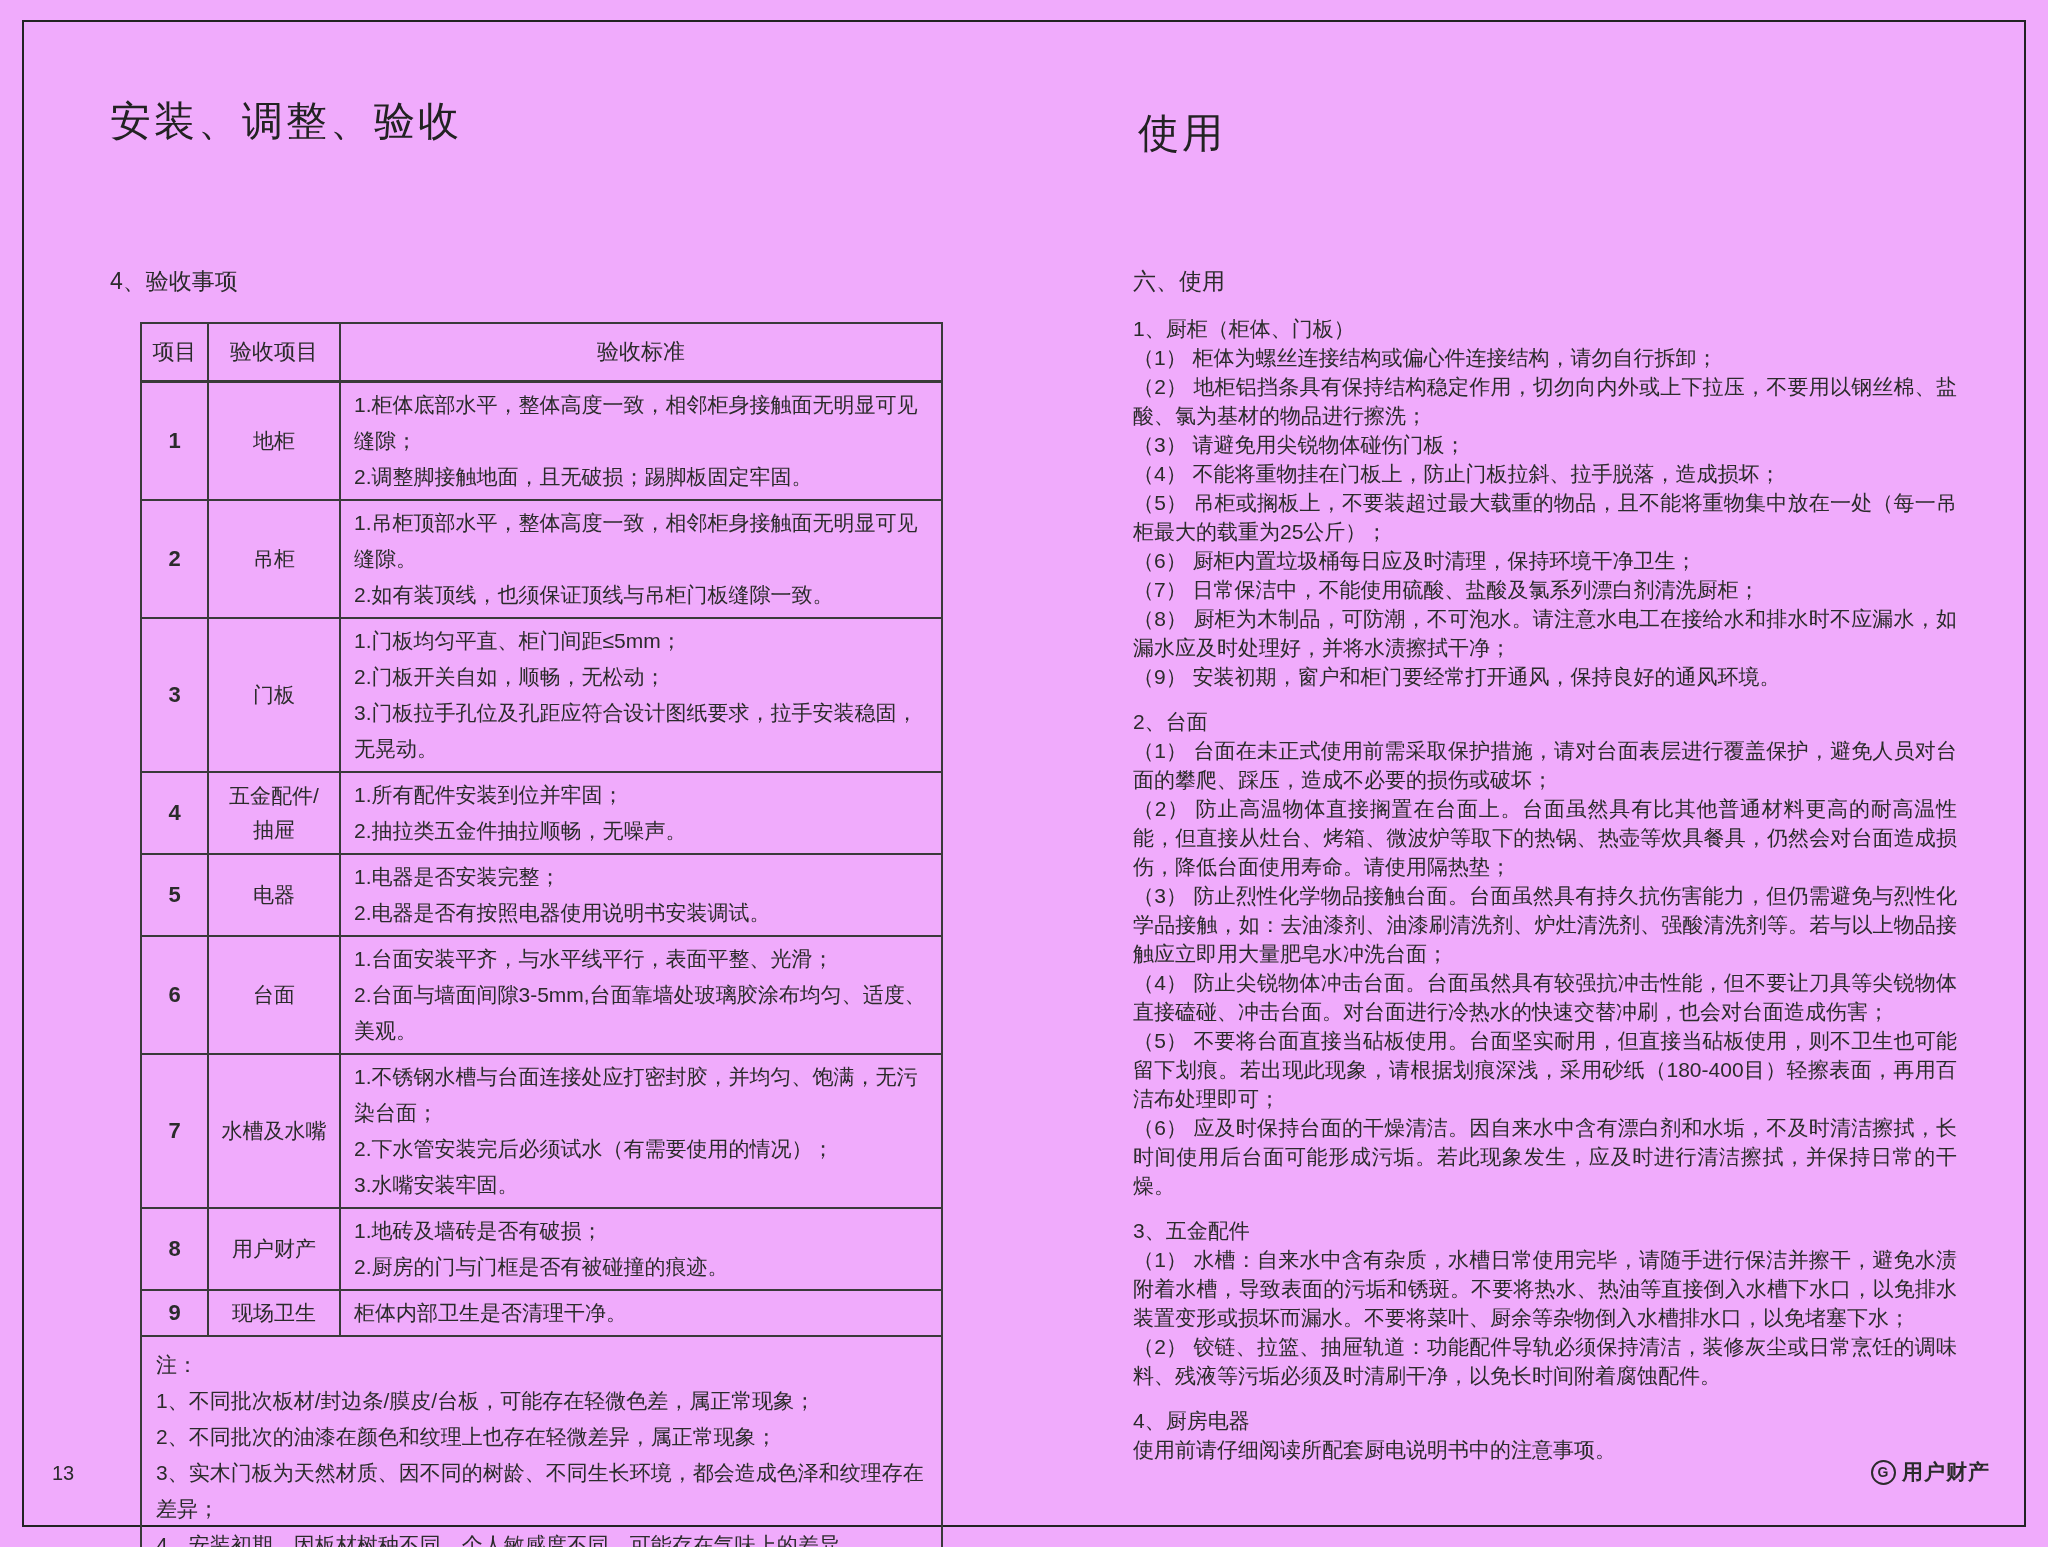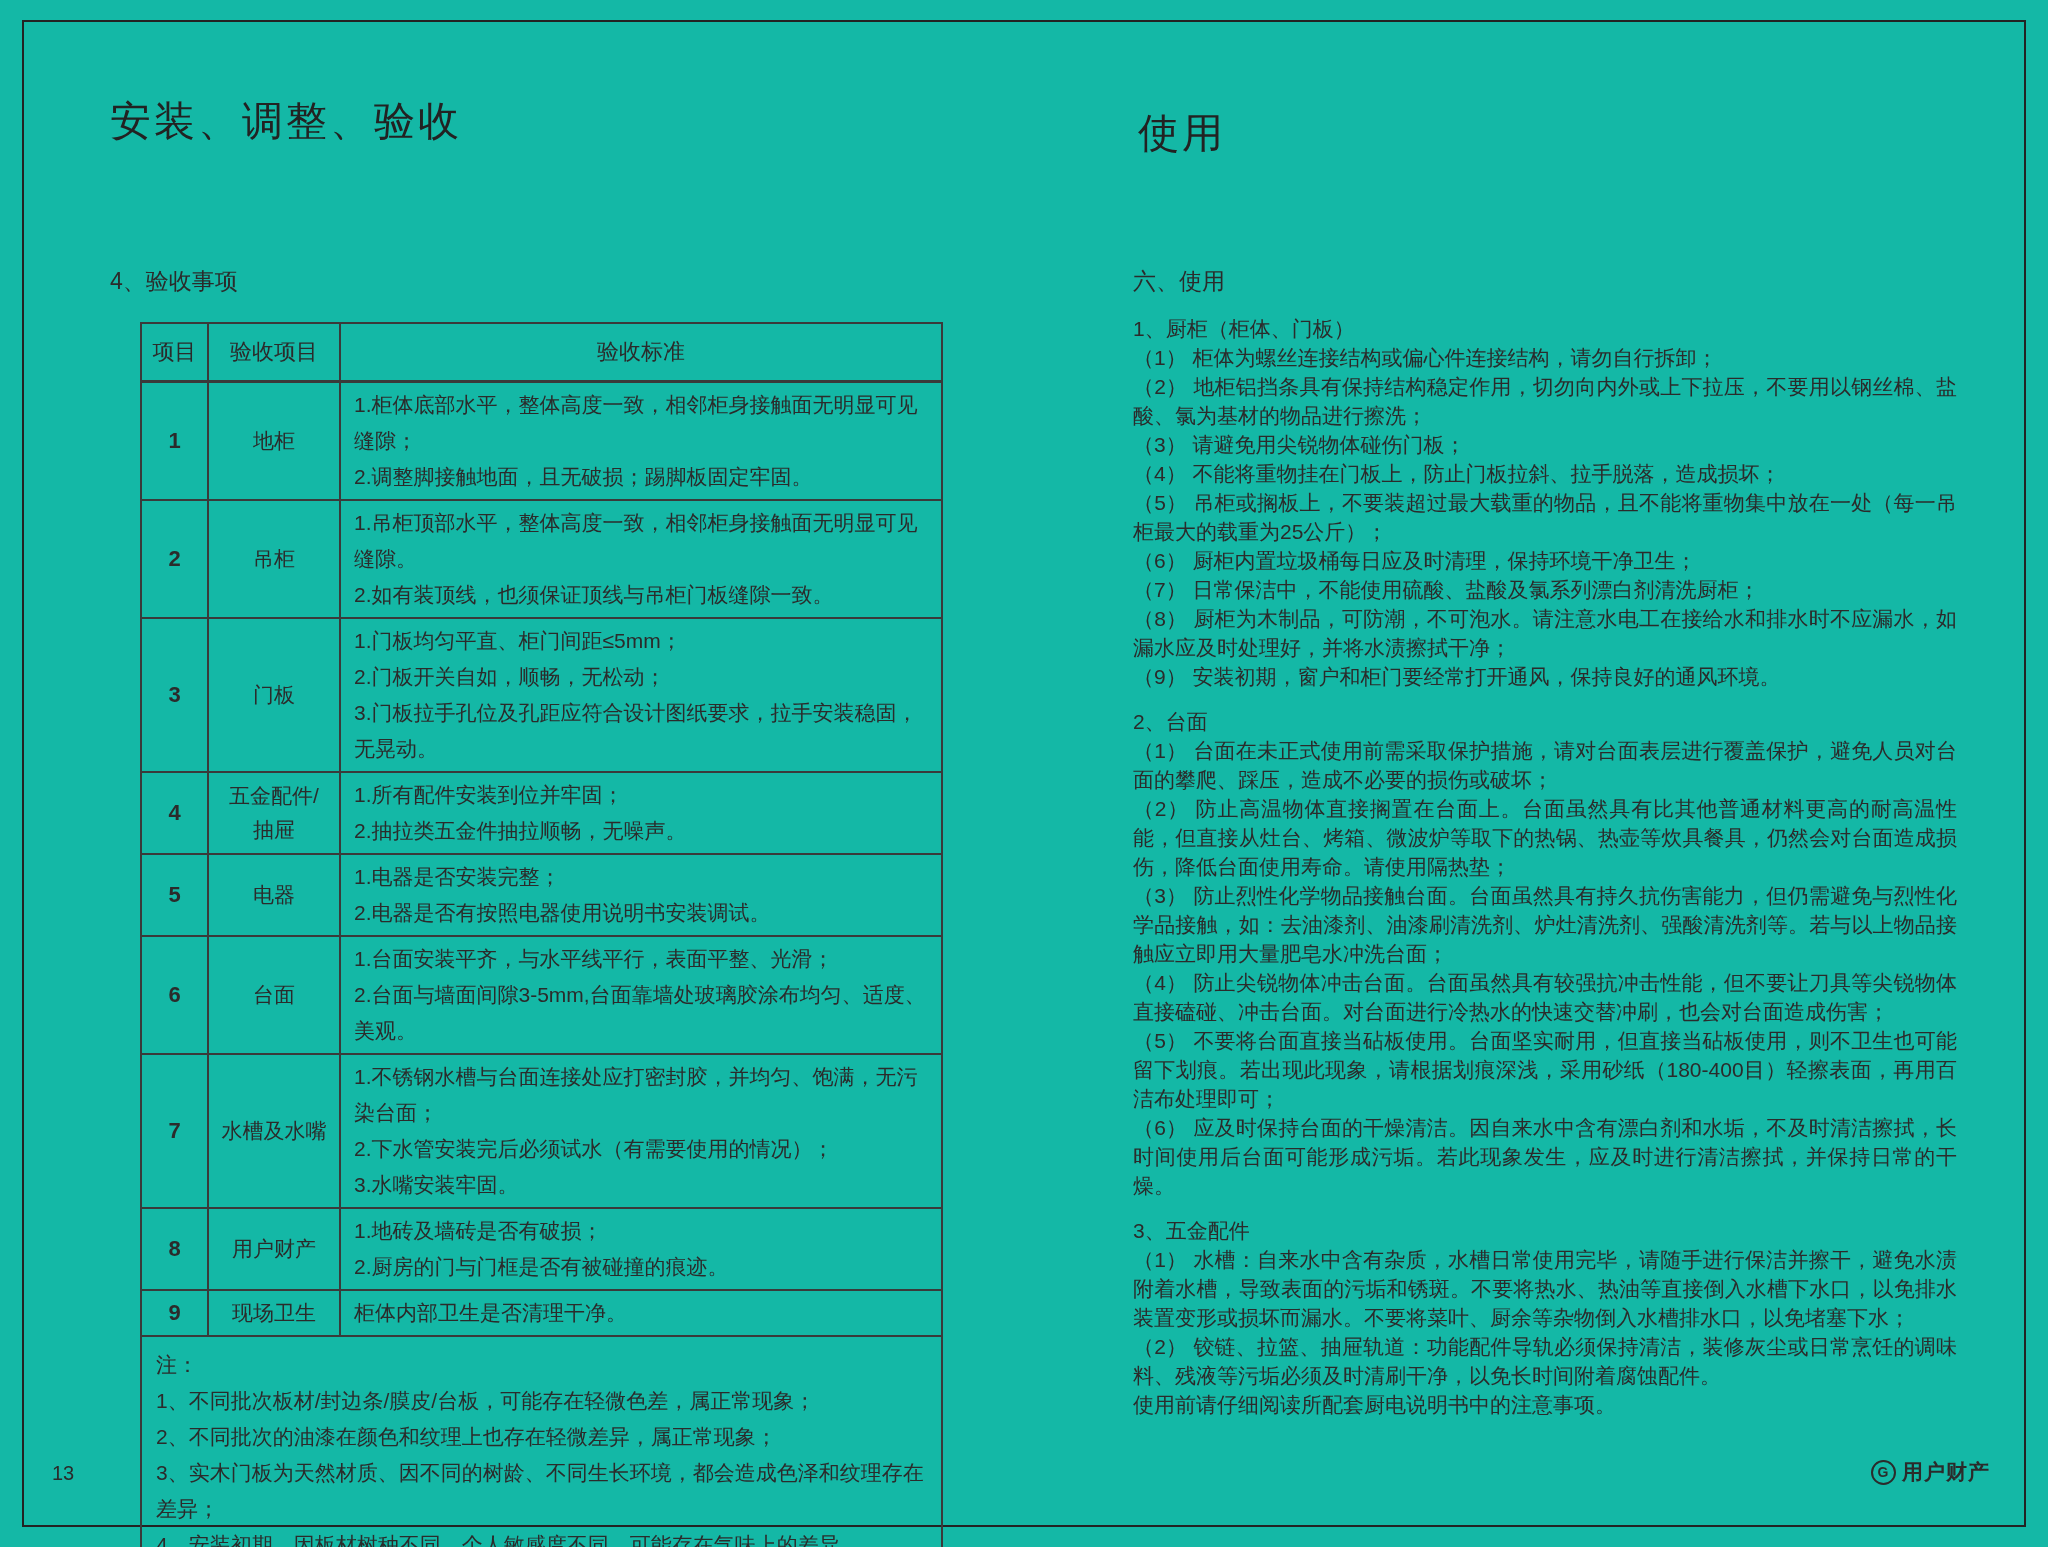--- a/index.html
+++ b/index.html
@@ -1,19 +1,19 @@
 <!DOCTYPE html>
 <html><head>
 <meta charset="utf-8">
 <style>
   html,body{margin:0;padding:0;background:#fff;}
   .sheet{
     position:relative;
     width:2048px;height:1547px;
-    background:#14b8a6;
+    background:#f0abfc;
     overflow:hidden;
     font-family:"Liberation Sans","DejaVu Sans",sans-serif;
     color:#2b2b2b;
   }
   .frame{
     position:absolute;left:22px;top:20px;right:22px;bottom:20px;
     border:2px solid #232323;
     pointer-events:none;
   }
   
@@ -212,20 +212,21 @@
       <div class="sub-h">2、台面</div>
       <p class="para">（1） 台面在未正式使用前需采取保护措施，请对台面表层进行覆盖保护，避免人员对台面的攀爬、踩压，造成不必要的损伤或破坏；</p>
       <p class="para">（2） 防止高温物体直接搁置在台面上。台面虽然具有比其他普通材料更高的耐高温性能，但直接从灶台、烤箱、微波炉等取下的热锅、热壶等炊具餐具，仍然会对台面造成损伤，降低台面使用寿命。请使用隔热垫；</p>
       <p class="para">（3） 防止烈性化学物品接触台面。台面虽然具有持久抗伤害能力，但仍需避免与烈性化学品接触，如：去油漆剂、油漆刷清洗剂、炉灶清洗剂、强酸清洗剂等。若与以上物品接触应立即用大量肥皂水冲洗台面；</p>
       <p class="para">（4） 防止尖锐物体冲击台面。台面虽然具有较强抗冲击性能，但不要让刀具等尖锐物体直接磕碰、冲击台面。对台面进行冷热水的快速交替冲刷，也会对台面造成伤害；</p>
       <p class="para">（5） 不要将台面直接当砧板使用。台面坚实耐用，但直接当砧板使用，则不卫生也可能留下划痕。若出现此现象，请根据划痕深浅，采用砂纸（180-400目）轻擦表面，再用百洁布处理即可；</p>
       <p class="para">（6） 应及时保持台面的干燥清洁。因自来水中含有漂白剂和水垢，不及时清洁擦拭，长时间使用后台面可能形成污垢。若此现象发生，应及时进行清洁擦拭，并保持日常的干燥。</p>
       <div class="sub-h">3、五金配件</div>
       <p class="para">（1） 水槽：自来水中含有杂质，水槽日常使用完毕，请随手进行保洁并擦干，避免水渍附着水槽，导致表面的污垢和锈斑。不要将热水、热油等直接倒入水槽下水口，以免排水装置变形或损坏而漏水。不要将菜叶、厨余等杂物倒入水槽排水口，以免堵塞下水；</p>
       <p class="para">（2） 铰链、拉篮、抽屉轨道：功能配件导轨必须保持清洁，装修灰尘或日常烹饪的调味料、残液等污垢必须及时清刷干净，以免长时间附着腐蚀配件。</p>
+      <div class="sub-h">4、厨房电器</div>
       <p class="para">使用前请仔细阅读所配套厨电说明书中的注意事项。</p>
     </div>
 
   <div class="brand">
     <span class="brand-icon">G</span>
     <span>用户财产</span>
   </div>
 </div>
 
 </body></html>

